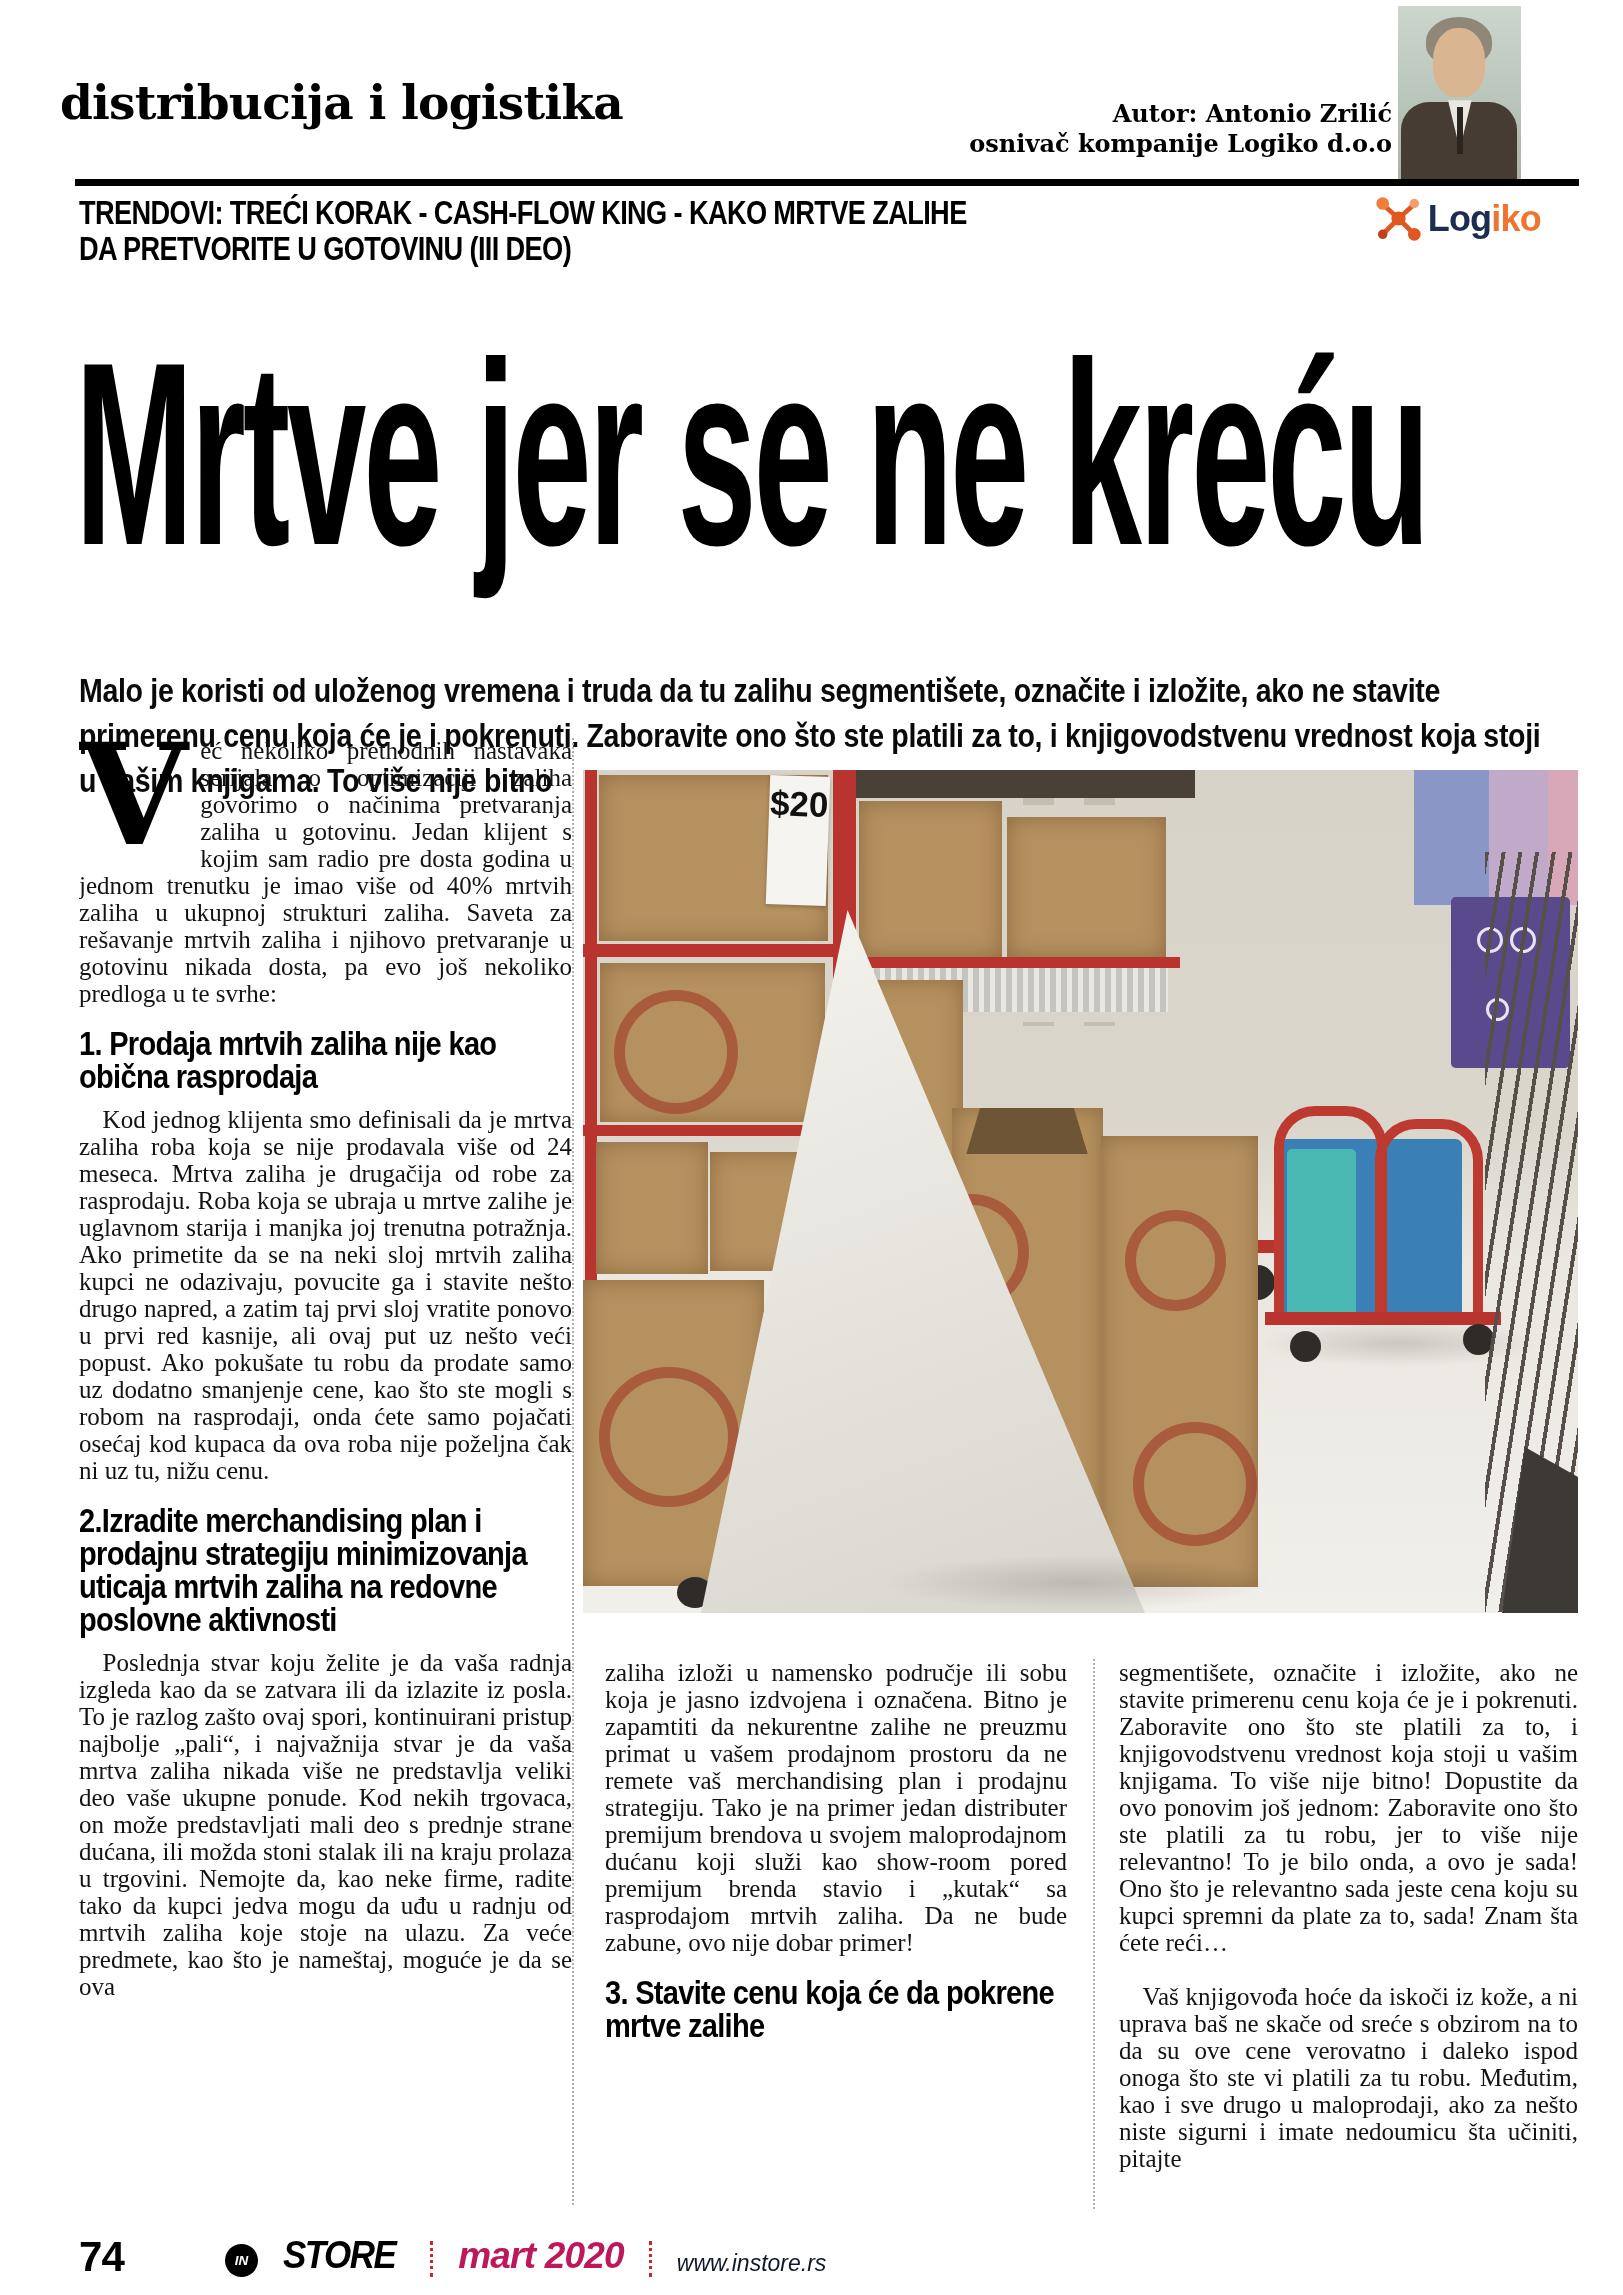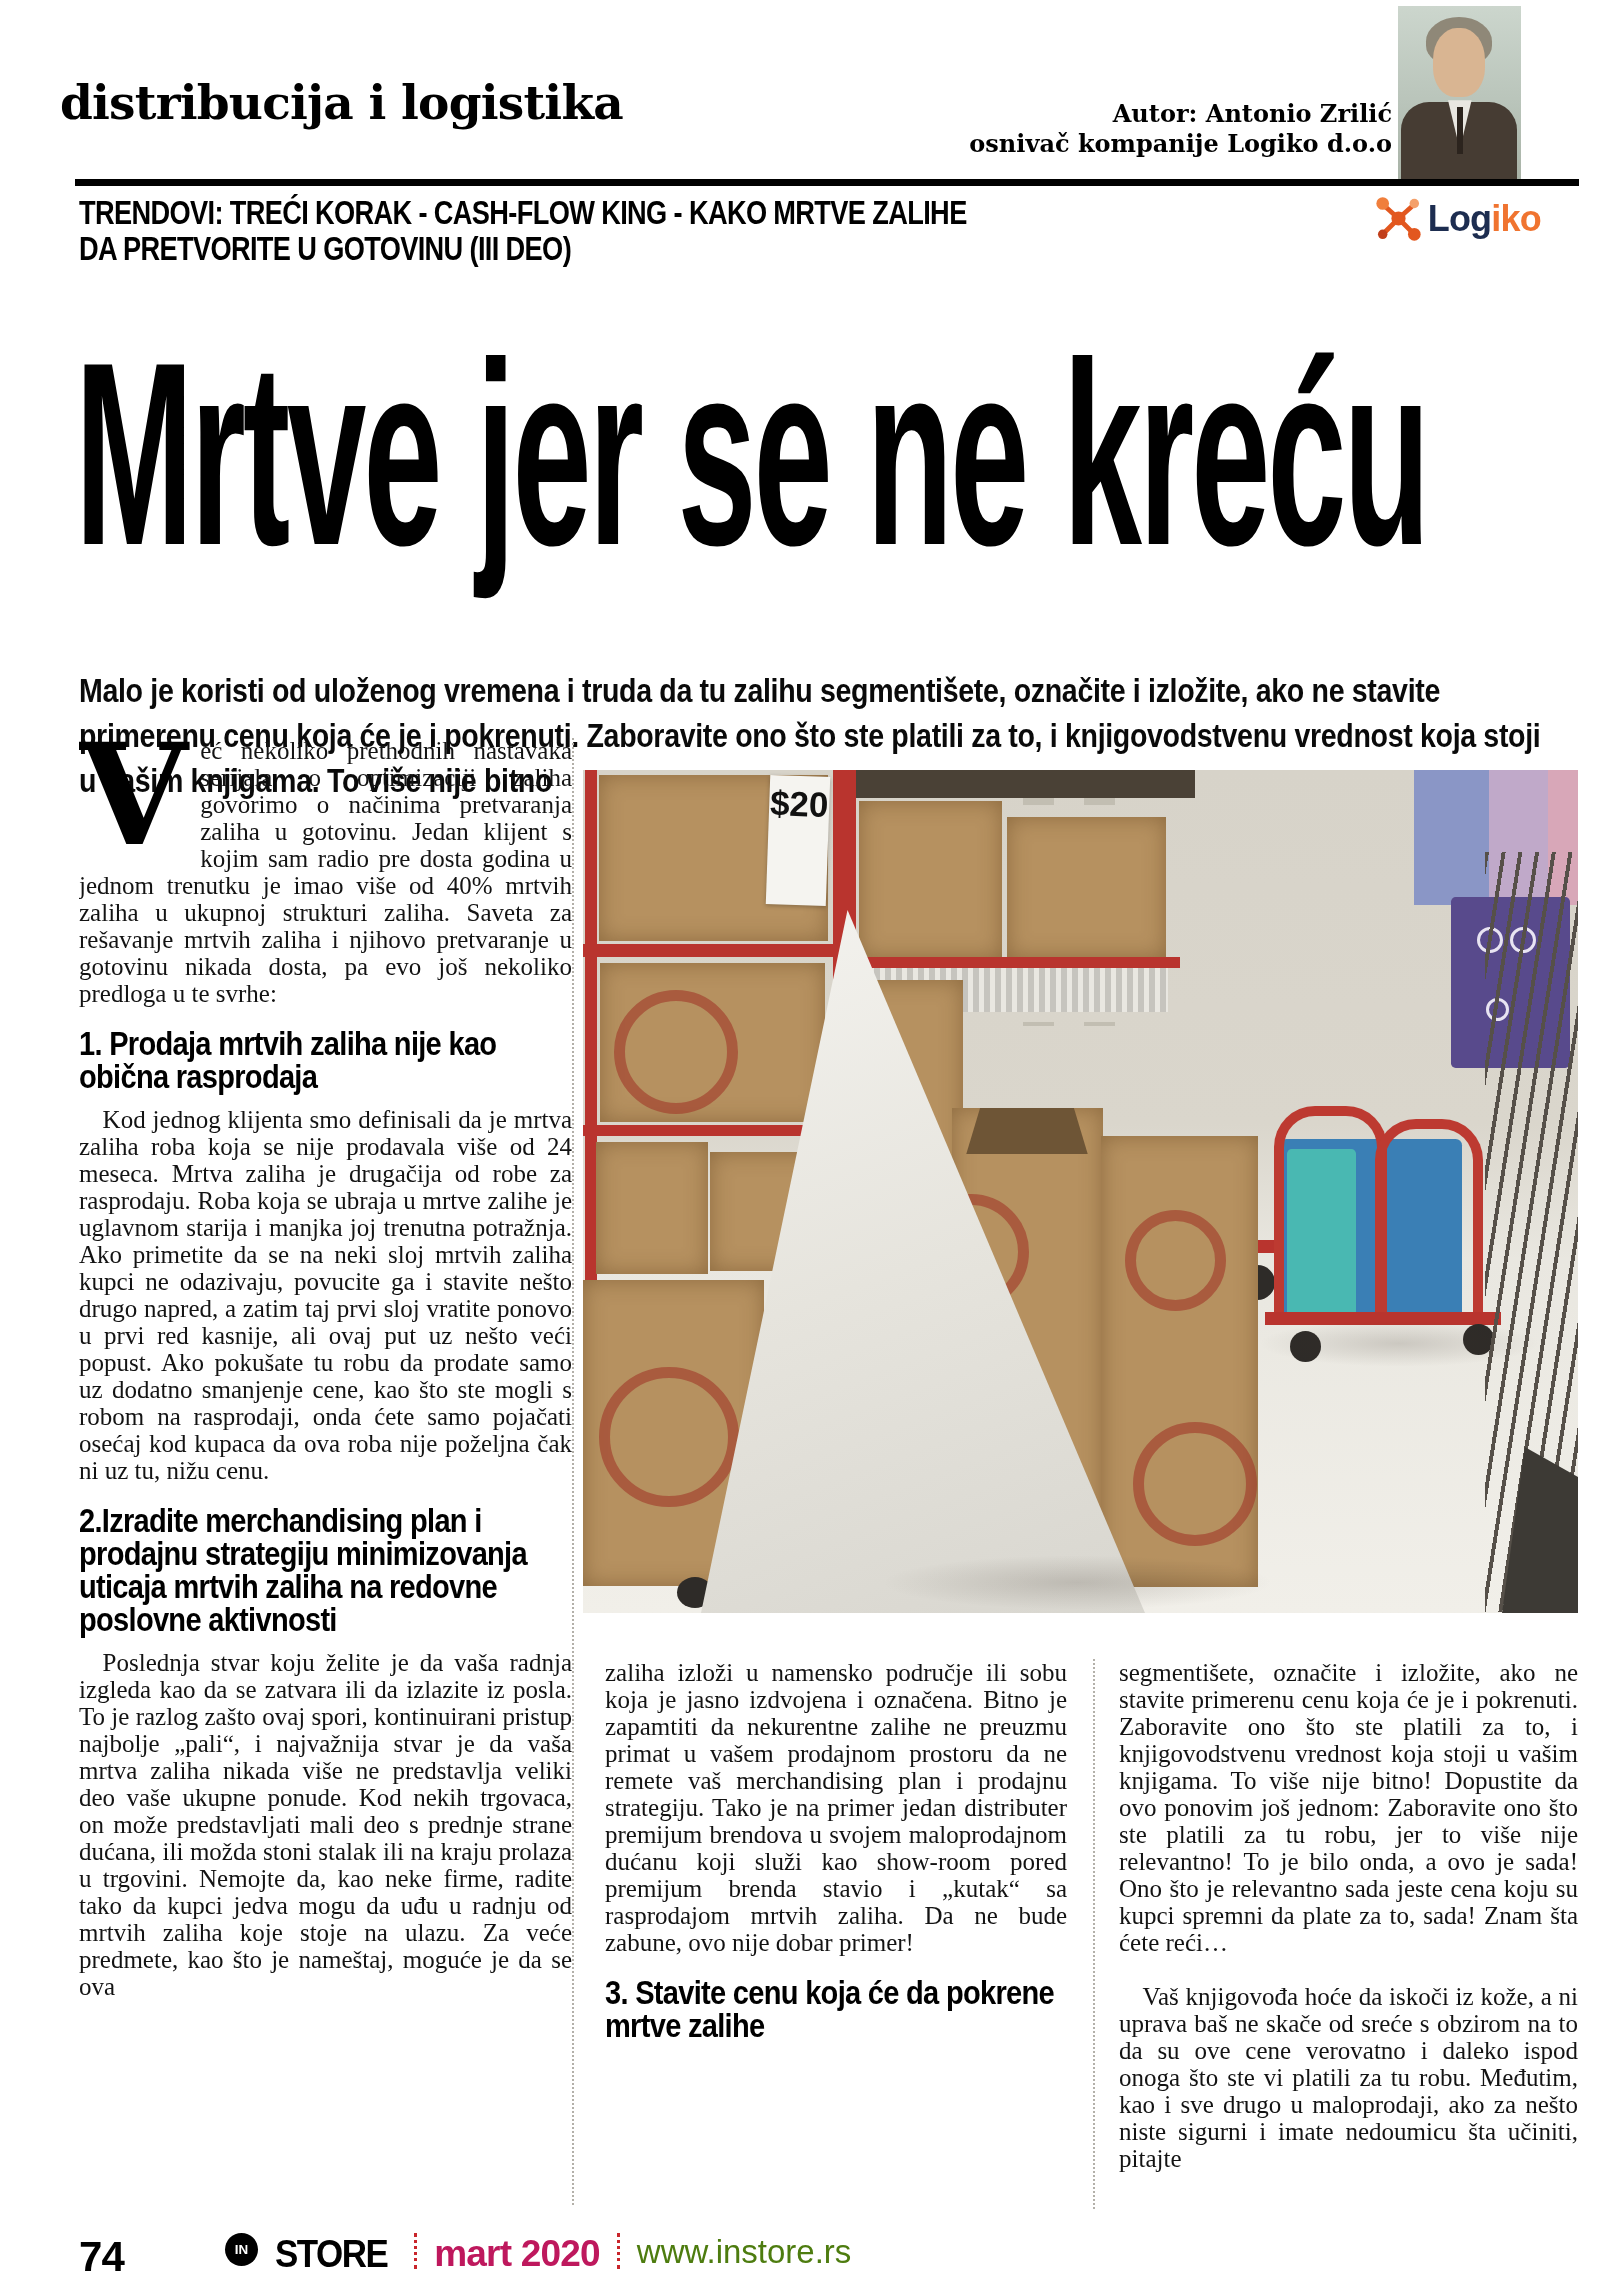--- a/index.html
+++ b/index.html
@@ -119,30 +119,30 @@
   .rod-blob{left:919px;top:677px;width:76px;height:166px;background:#3d3a35;
     clip-path:polygon(30% 0,100% 18%,100% 100%,0 100%);}
   .drape{left:831px;top:0;width:164px;height:135px;
     background:linear-gradient(90deg,#8a96c6 0 46%,#c0a9c9 46% 82%,#d8a7b8 82% 100%);}
   .floor-shadow{background:radial-gradient(ellipse at center,rgba(60,50,40,.18) 0%,transparent 70%);}
   .wheel{background:#2e2b28;border-radius:50%;}
 
   
   .footer-pagenum{left:79px;top:2233px;font-family:"Liberation Sans",sans-serif;
     font-weight:bold;font-size:42px;letter-spacing:-0.8px;color:#000;}
-  .footer-brand{left:225px;top:2233px;height:44px;display:flex;align-items:flex-start;gap:17px;}
+  .footer-brand{left:225px;top:2233px;height:44px;display:flex;align-items:flex-end;gap:25px;font-style:italic;}
   .instore-icon{width:33px;height:33px;border-radius:50%;background:#000;color:#fff;
     font-family:"Liberation Sans",sans-serif;font-weight:bold;font-size:13.4px;
     display:flex;align-items:center;justify-content:center;}
   .footer-store{font-family:"Liberation Sans",sans-serif;font-weight:bold;font-size:38px;
     letter-spacing:-1.6px;color:#000;transform:scaleX(.92);transform-origin:0 50%;}
   .footer-sep{height:36px;border-left:3.1px dotted #c9252b;}
   .footer-issue{font-family:"Liberation Sans",sans-serif;font-weight:bold;font-size:37px;
     letter-spacing:-0.8px;color:#be185d;}
-  .footer-site{font-family:"Liberation Sans",sans-serif;font-size:33px;color:#4d7c0f;}
+  .footer-site{font-family:"Liberation Sans",sans-serif;font-size:23px;color:#0f172a;}
 </style>
 </head>
 <body>
 
 <div id="page">
 
   <div class="abs section-label">distribucija i logistika</div>
 
   <div class="abs author-block">
     <div>Autor: Antonio Zrilić</div>

